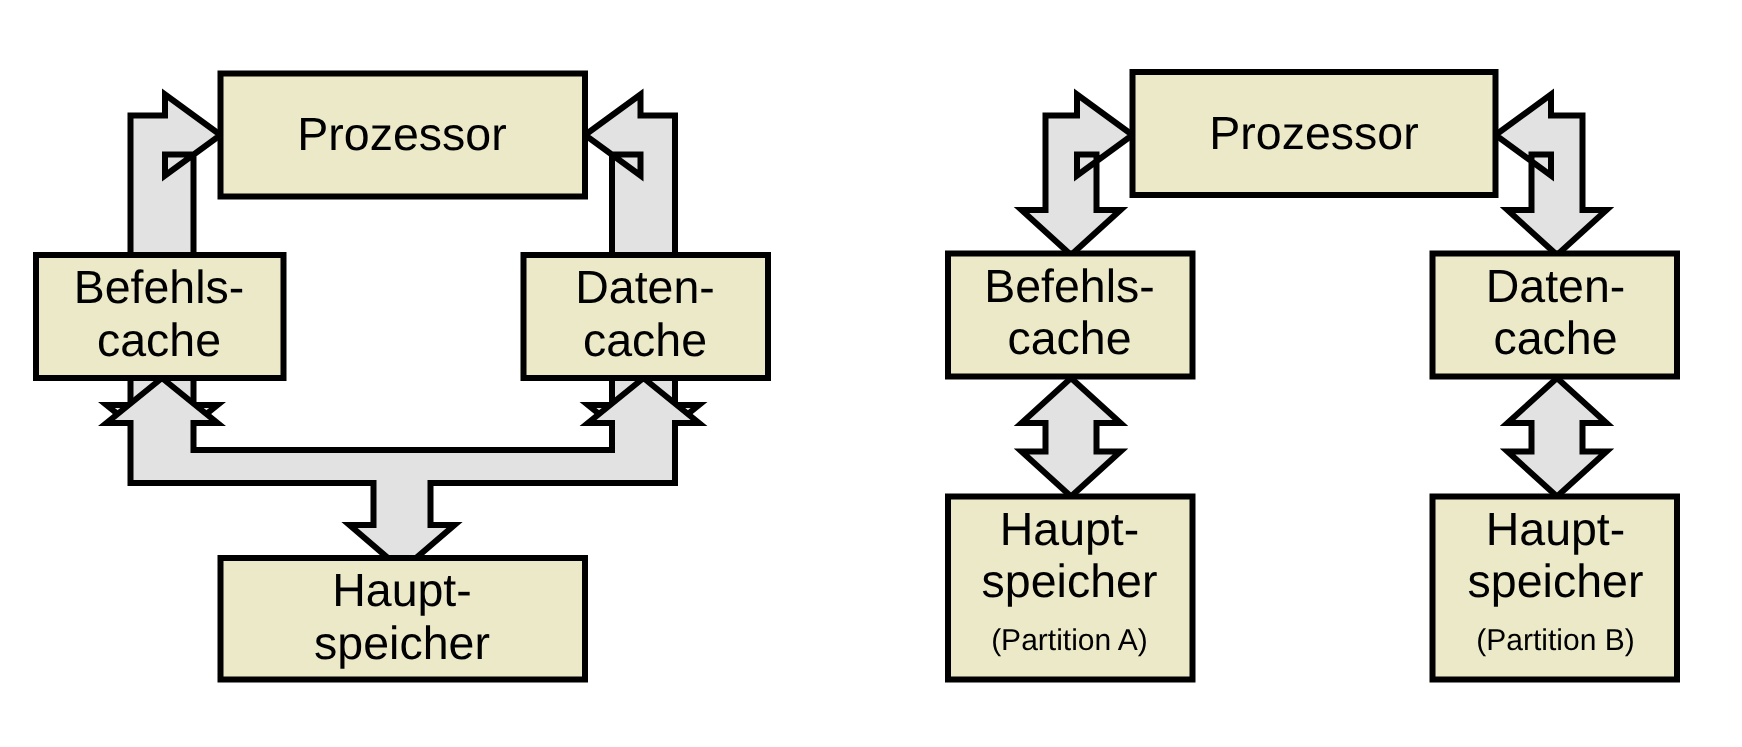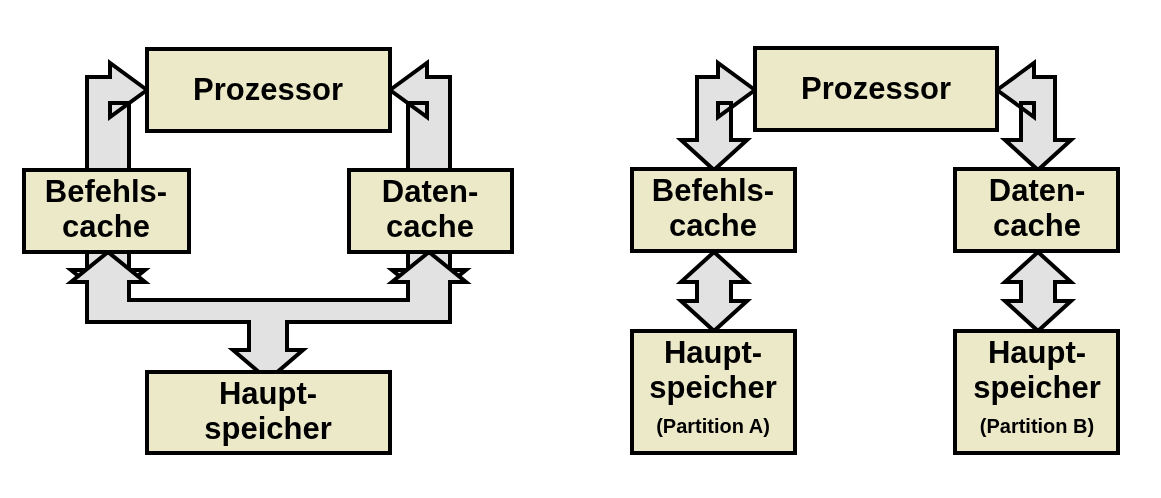--- a/index.html
+++ b/index.html
@@ -11,21 +11,20 @@
     width: 1161px;
     height: 498px;
     font-family: "Liberation Sans", sans-serif;
     overflow: hidden;
   }
   #canvas {
     position: relative;
     width: 1161px;
     height: 398px;
     background: #ffffff;
-    font-weight: bold;
   }
   svg.diagram {
     position: absolute;
     left: 0;
     top: 0;
     width: 1161px;
     height: 498px;
   }
   .box-rect {
     fill: #ebe9c8;

